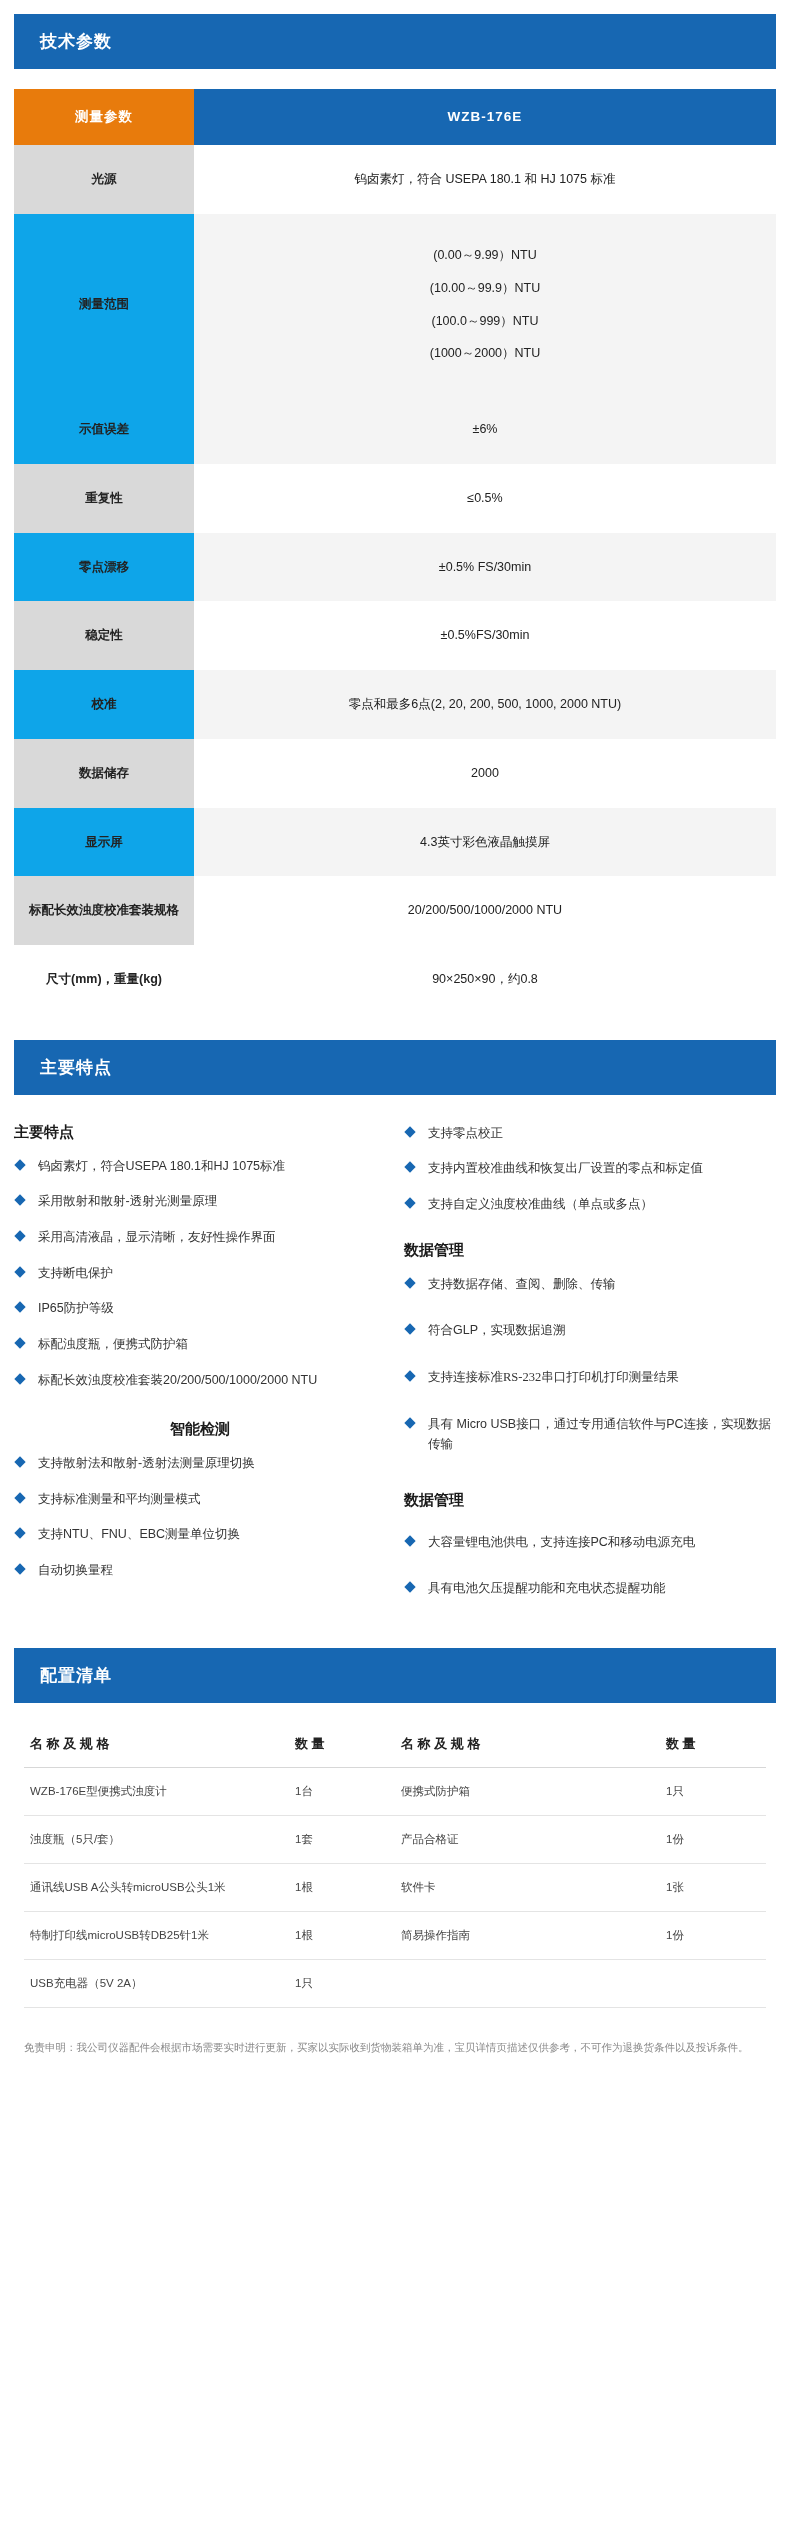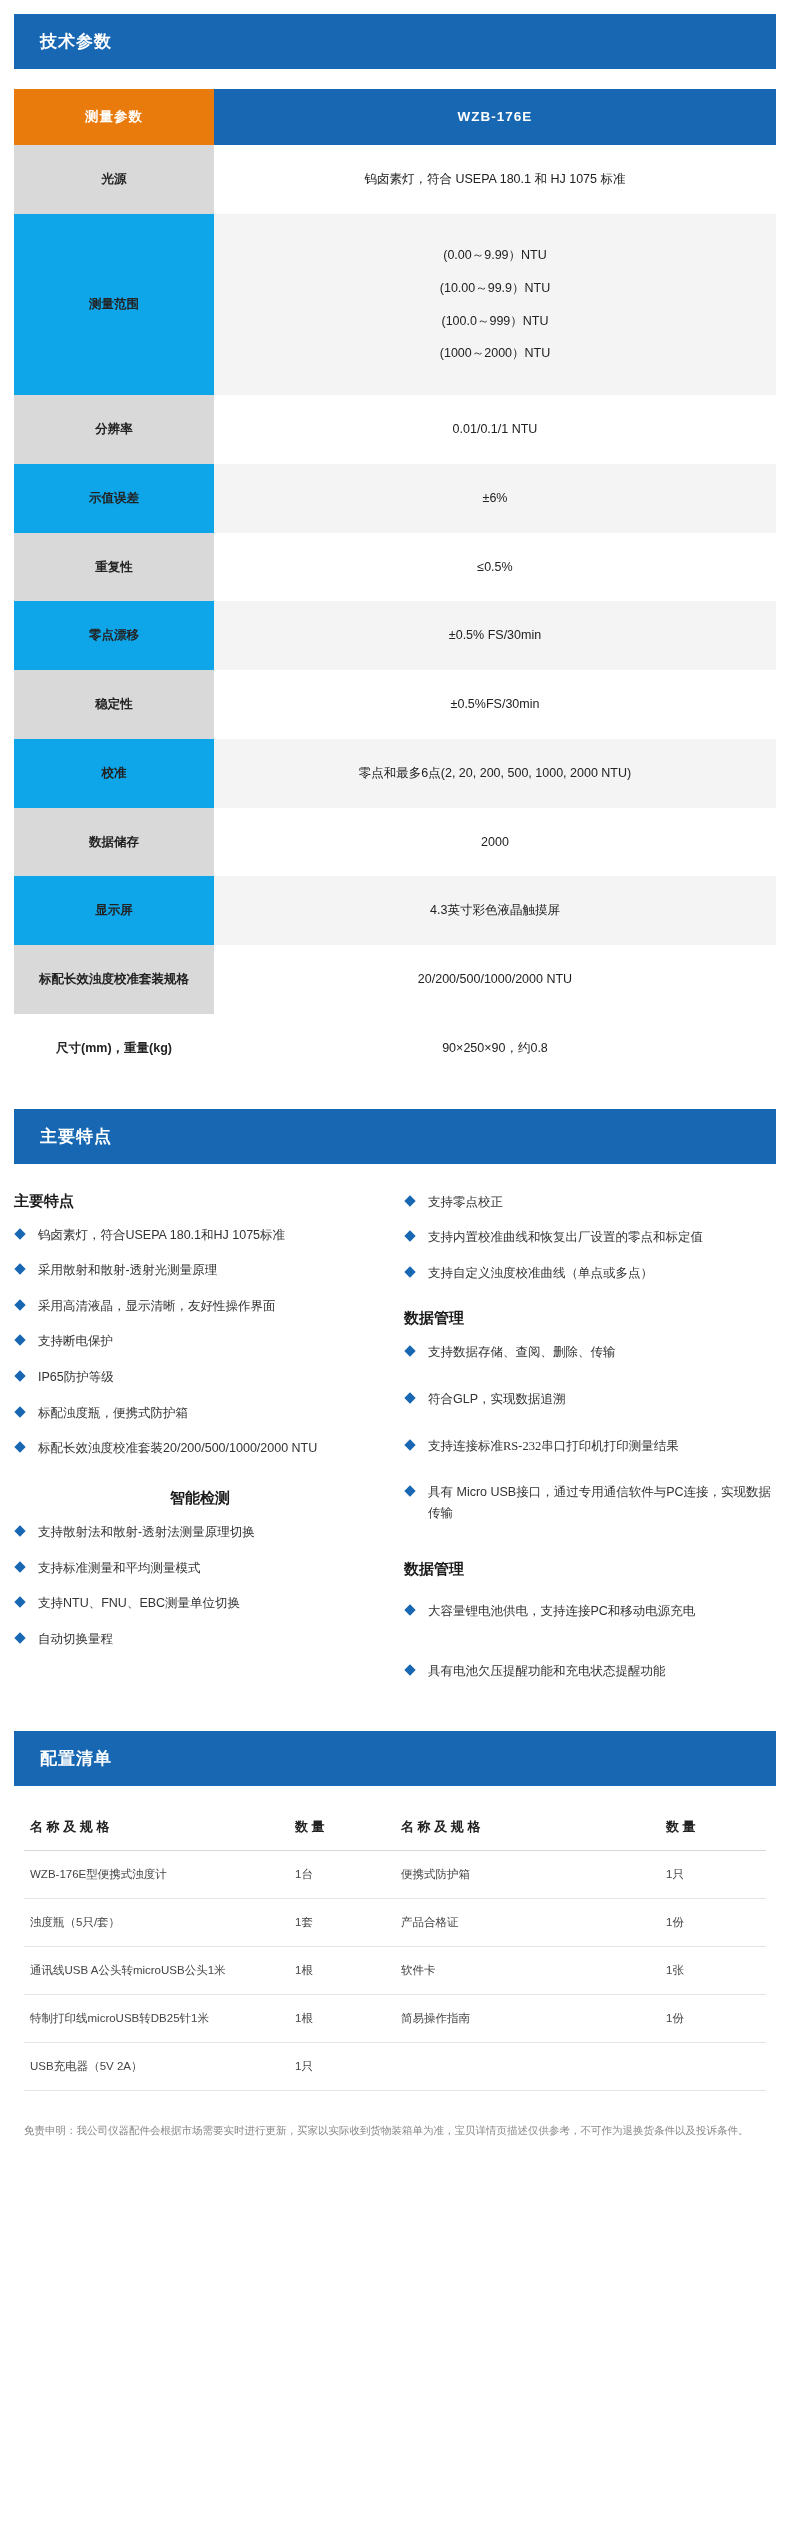--- a/index.html
+++ b/index.html
@@ -47,21 +47,21 @@
     padding: 25px 6px;
     line-height: 1.5;
   }
   table.spec tr.head td {
     font-weight: bold;
     font-size: 13.5px;
     color: #ffffff;
     padding: 18px 6px;
     letter-spacing: 1px;
   }
-  td.head-left { background: #e87b0c; width: 200px; }
+  td.head-left { background: #e87b0c; width: 180px; }
   td.head-right { background: #1767b2; }
   td.label {
     width: 180px;
     font-weight: bold;
     background: #d9d9d9;
   }
   tr.alt td.label { background: #0ea5e9; }
   tr.alt td.value { background: #f4f4f4; }
   td.value { background: #ffffff; }
   .range-line { padding: 7px 0; }
@@ -163,24 +163,20 @@
         <tr class="alt">
           <td class="label">测量范围</td>
           <td class="value">
             <div class="range-line">(0.00～9.99）NTU</div>
             <div class="range-line">(10.00～99.9）NTU</div>
             <div class="range-line">(100.0～999）NTU</div>
             <div class="range-line">(1000～2000）NTU</div>
           </td>
         </tr>
 
-        <tr>
-          <td class="label">分辨率</td>
-          <td class="value">0.01/0.1/1 NTU</td>
-        </tr>
 
         <tr class="alt">
           <td class="label">示值误差</td>
           <td class="value">±6%</td>
         </tr>
 
         <tr>
           <td class="label">重复性</td>
           <td class="value">≤0.5%</td>
         </tr>
@@ -260,21 +256,21 @@
       <ul class="feat-list">
         <li><span class="dia"></span><span>支持数据存储、查阅、删除、传输</span></li>
         <li style="margin-top:26px;"><span class="dia"></span><span>符合GLP，实现数据追溯</span></li>
         <li style="margin-top:26px;font-family:Liberation Serif, serif;"><span class="dia"></span><span>支持连接标准RS-232串口打印机打印测量结果</span></li>
         <li style="margin-top:26px;"><span class="dia"></span><span>具有 Micro USB接口，通过专用通信软件与PC连接，实现数据传输</span></li>
       </ul>
 
       <div class="feat-title" style="margin-top:36px;">数据管理</div>
       <ul class="feat-list">
         <li style="margin-top:22px;"><span class="dia"></span><span>大容量锂电池供电，支持连接PC和移动电源充电</span></li>
-        <li style="margin-top:40px;"><span class="dia"></span><span>具有电池欠压提醒功能和充电状态提醒功能</span></li>
+        <li style="margin-top:26px;"><span class="dia"></span><span>具有电池欠压提醒功能和充电状态提醒功能</span></li>
       </ul>
     </div>
   </div>
 
   <div class="section-bar" style="margin-top:34px;">配置清单</div>
 
   <div class="config-wrap">
     <table class="config">
       <thead>
         <tr>

